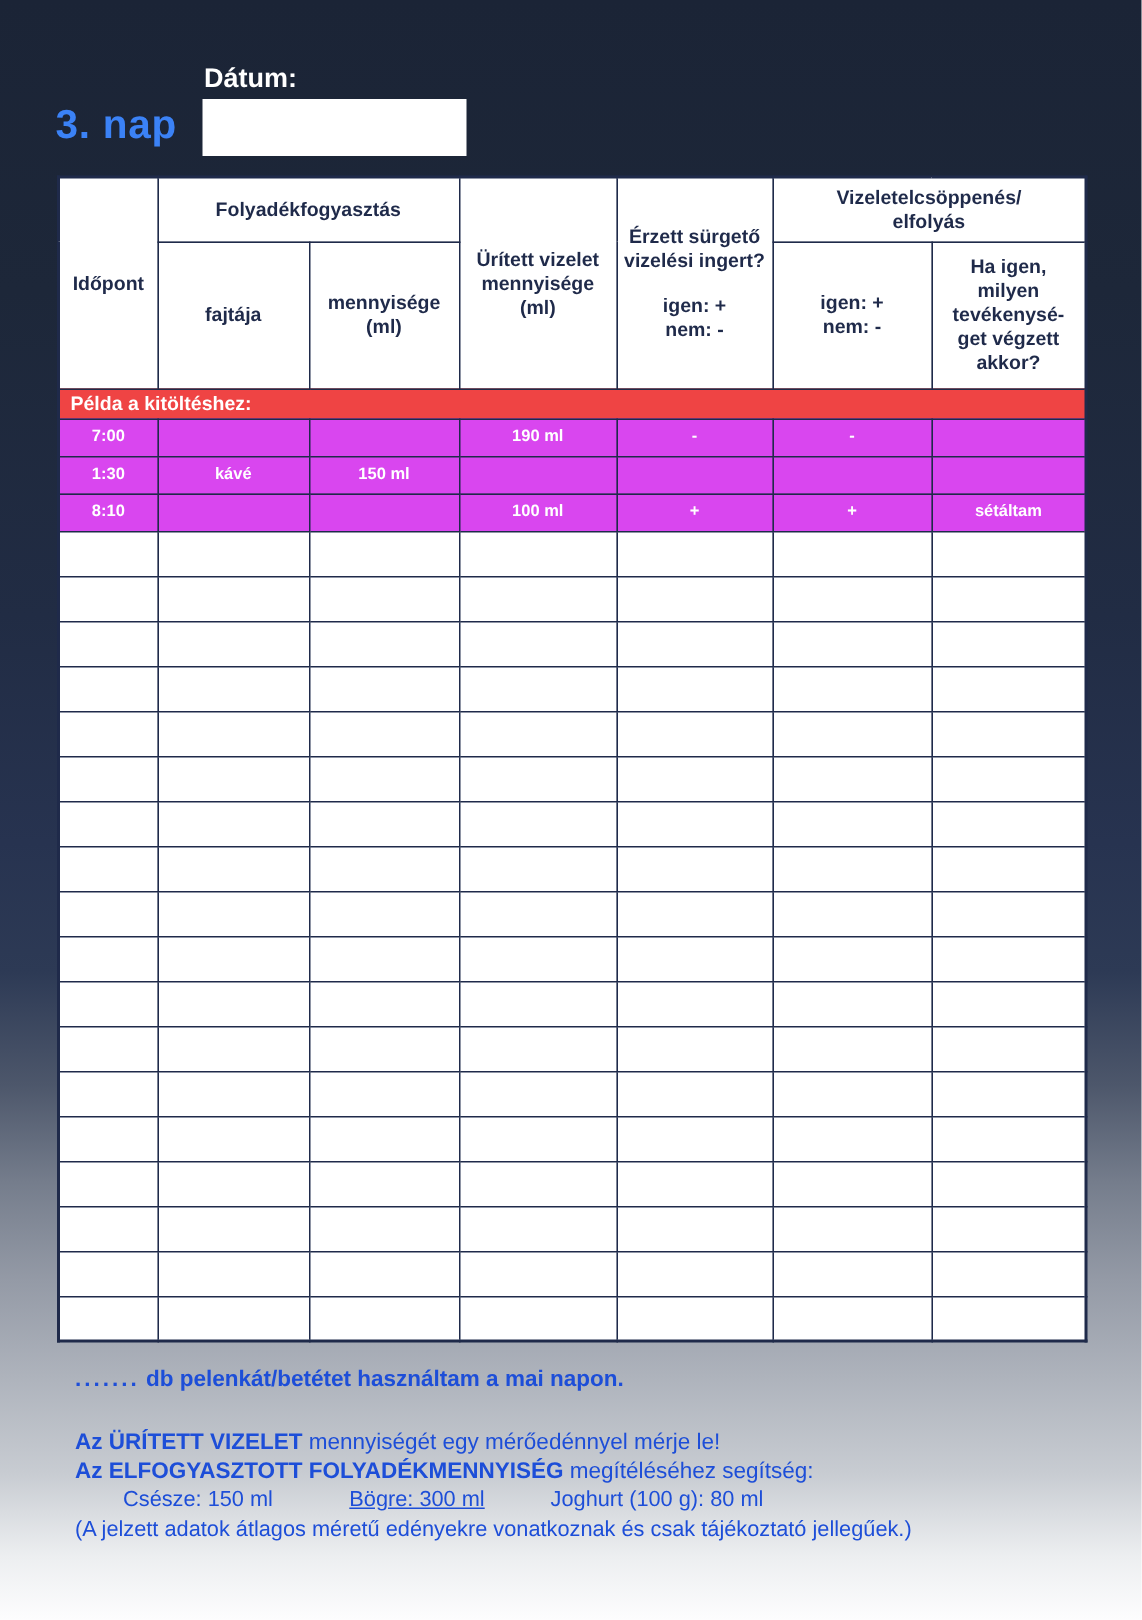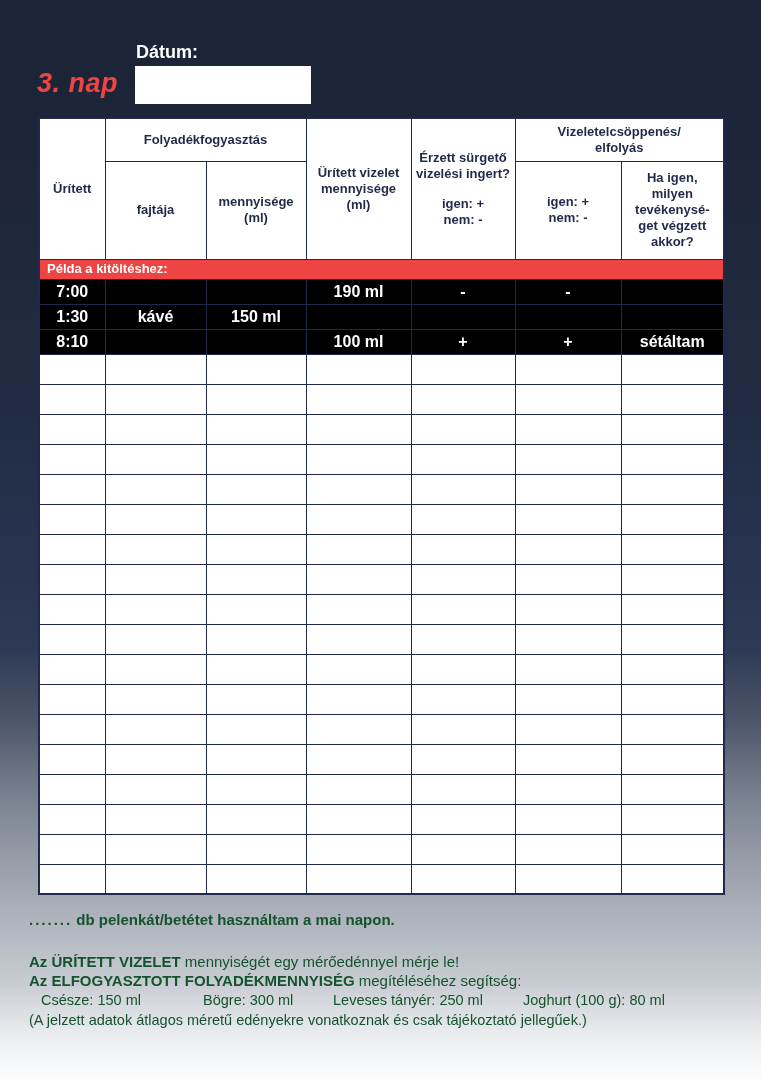--- a/index.html
+++ b/index.html
@@ -7,21 +7,21 @@
   body {
     width: 761px; height: 1080px; position: relative; overflow: hidden;
     font-family: "Liberation Sans", sans-serif;
     background: linear-gradient(180deg,
       #1b2436 0%, #1d2739 18%, #212c44 38%, #273350 52%, #2d3a55 60%,
       #4d576b 67%, #757d8c 73%, #949aa6 79%, #aeb3bc 85%,
       #c8ccd2 91%, #eceef0 96%, #fdfdfe 100%);
   }
   .day-title {
     position: absolute; left: 37px; top: 68px;
-    color: #ef4444; font-size: 27px; font-weight: bold; letter-spacing: 0.5px; font-style: italic;
+    color: #3b82f6; font-size: 27px; font-weight: bold; letter-spacing: 0.5px;
   }
   .date-label {
     position: absolute; left: 136px; top: 42px;
     color: #ffffff; font-size: 18px; font-weight: bold;
   }
   .date-box {
     position: absolute; left: 135px; top: 66px; width: 176px; height: 38px;
     background: #ffffff;
   }
   table.diary {
@@ -35,33 +35,33 @@
     font-size: 13px; font-weight: bold; line-height: 1.22;
   }
   tr.h1 { height: 43px; }
   tr.h2 { height: 98px; }
   .pm-block { margin-top: 14px; }
   tr.pelda-row td {
     background: #ef4444; color: #ffffff; text-align: left;
     height: 20px; padding: 1px 7px; font-size: 13px;
   }
   tr.example-row td {
-    background: #000000; color: #ffffff; height: 25px; font-size: 16px;
+    background: #d946ef; color: #ffffff; height: 25px; font-size: 11px;
   }
   tr.empty-row td { height: 30px; background: #ffffff; }
   .footer {
-    position: absolute; left: 29px; top: 910px; width: 690px;
-    color: #14532d; font-size: 15px; line-height: 19px;
+    position: absolute; left: 50px; top: 910px; width: 690px;
+    color: #1d4ed8; font-size: 15px; line-height: 19px;
   }
   .footer p { margin: 0; }
   .pads-line { font-weight: bold; margin-bottom: 23px !important; }
   .dots { letter-spacing: 2px; }
-  .portions { display: flex; margin: 1px 12px; font-size: 14.5px; }
+  .portions { display: flex; margin: 1px 1px; font-size: 14.5px; text-align: center; }
   .portions .portion-item:nth-child(1) { width: 162px; }
-  .portions .portion-item:nth-child(2) { width: 130px; }
+  .portions .portion-item:nth-child(2) { width: 130px; text-decoration: underline; }
   .portions .portion-item:nth-child(3) { width: 190px; }
   .apple-line, .note-line { font-size: 14.5px; }
 </style>
 </head>
 <body>
 
 <div class="day-title">3. nap</div>
 <div class="date-label">Dátum:</div>
 <div class="date-box"></div>
 
@@ -70,21 +70,21 @@
     <col style="width:66px">
       <col style="width:101px">
       <col style="width:100px">
     <col style="width:105px">
       <col style="width:104px">
       <col style="width:106px">
     <col style="width:103px">
   </colgroup>
   <tbody>
     <tr class="h1">
-      <td rowspan="2">Ürített</td>
+      <td rowspan="2">Időpont</td>
       <td colspan="2">Folyadékfogyasztás</td>
       <td rowspan="2">Ürített vizelet mennyisége (ml)</td>
       <td rowspan="2">
         <div>Érzett sürgető vizelési ingert?</div>
         <div class="pm-block">
           <div>igen: +</div>
           <div>nem: -</div>
         </div>
       </td>
       <td colspan="2">
@@ -300,17 +300,16 @@
     </tbody>
 </table>
 
 <div class="footer">
   <p class="pads-line"><span class="dots">.......</span><span> db pelenkát/betétet használtam a mai napon.</span></p>
   <p class="measure-line"><b>Az ÜRÍTETT VIZELET</b><span> mennyiségét egy mérőedénnyel mérje le!</span></p>
   <p class="help-line"><b>Az ELFOGYASZTOTT FOLYADÉKMENNYISÉG</b><span> megítéléséhez segítség:</span></p>
   <div class="portions">
     <span class="portion-item">Csésze: 150 ml</span>
     <span class="portion-item">Bögre: 300 ml</span>
-    <span class="portion-item">Leveses tányér: 250 ml</span>
     <span class="portion-item">Joghurt (100 g): 80 ml</span>
   </div>
   <p class="note-line">(A jelzett adatok átlagos méretű edényekre vonatkoznak és csak tájékoztató jellegűek.)</p>
 </div>
 
 </body></html>

